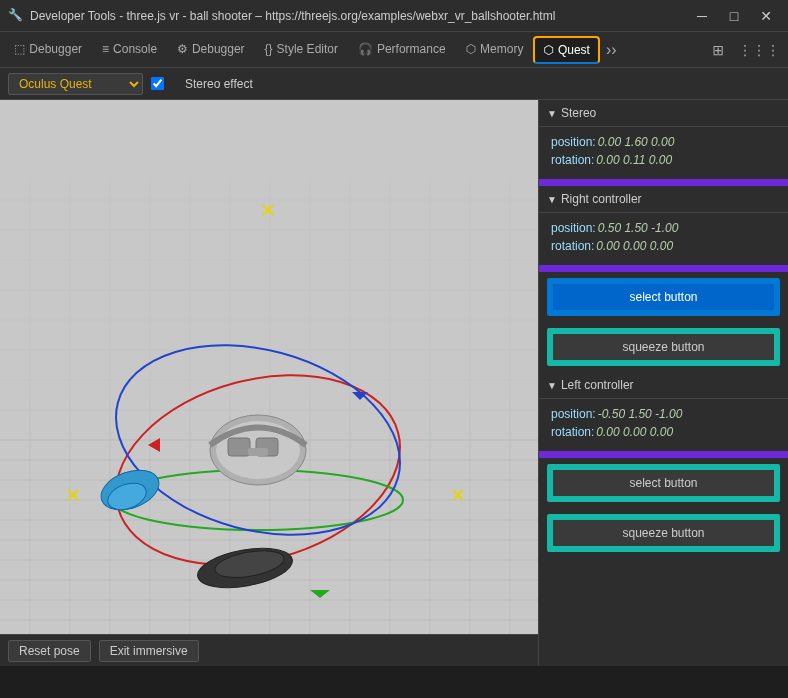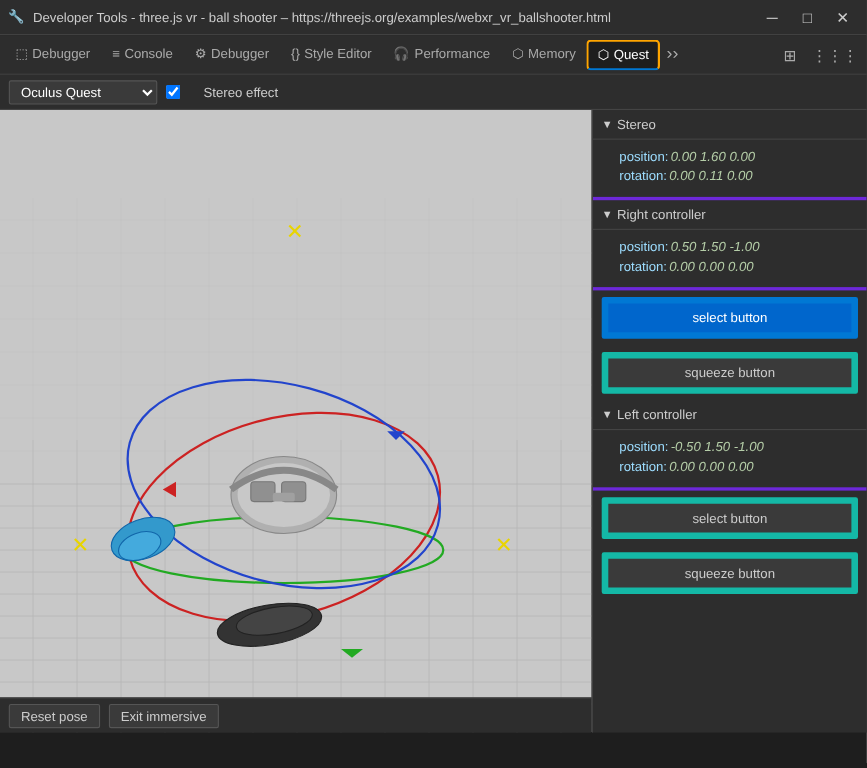--- a/index.html
+++ b/index.html
@@ -36,32 +36,32 @@
     .tab-overflow { color: #aaa; cursor: pointer; padding: 0 6px; font-size: 16px; }
     .tab-bar-extras { display: flex; align-items: center; margin-left: auto; gap: 6px; }
     .tab-bar-btn { background: transparent; border: none; color: #aaa; cursor: pointer; font-size: 14px; padding: 4px; }
 
     
     .toolbar {
       display: flex; align-items: center; background: #2d2d2d; height: 32px;
       border-bottom: 1px solid #444; padding: 0 8px; gap: 8px;
     }
     .toolbar select {
-      background: #3a3a3a; border: 1px solid #555; color: #ffffff;
+      background: #3a3a3a; border: 1px solid #555; color: #eab308;
       padding: 2px 6px; font-size: 12px; border-radius: 2px; cursor: pointer;
     }
     .toolbar-checkbox { display: flex; align-items: center; gap: 21px; cursor: pointer; color: #ccc; }
     .toolbar-checkbox input { cursor: pointer; }
 
     
     .main-content { display: flex; height: calc(698px - 32px - 36px - 32px - 32px); }
 
     
     .viewport {
-      flex: 1; background: #000000; position: relative; overflow: hidden;
+      flex: 1; background: #14532d; position: relative; overflow: hidden;
       min-height: 0;
     }
 
     
     .grid-canvas { width: 100%; height: 100%; position: absolute; top: 0; left: 0; }
 
     
     .bottom-bar {
       position: absolute; bottom: 0; left: 0; right: 0; height: 32px;
       background: #2d2d2d; border-top: 1px solid #444;
@@ -78,21 +78,21 @@
       display: flex; flex-direction: column; overflow-y: auto;
     }
 
     .section-header {
       display: flex; align-items: center; padding: 6px 8px;
       color: #ccc; font-size: 12px; cursor: pointer; border-bottom: 1px solid #444;
       user-select: none;
     }
     .section-header .arrow { margin-right: 4px; font-size: 10px; }
 
-    .section-content { padding: 8px 24px; border-bottom: 3px solid #6d28d9; }
+    .section-content { padding: 8px 12px; border-bottom: 7px solid #6d28d9; }
 
     .prop-row { display: flex; align-items: baseline; margin-bottom: 4px; font-size: 12px; }
     .prop-key { color: #9cdcfe; margin-right: 2px; }
     .prop-val { color: #b5cea8; font-style: italic; }
 
     .panel-btn {
       display: block; width: calc(100% - 16px); margin: 6px 8px;
       background: #3a3a3a; border: 6px solid #14b8a6; color: #ccc;
       padding: 6px; font-size: 12px; cursor: pointer; border-radius: 2px;
       text-align: center;

